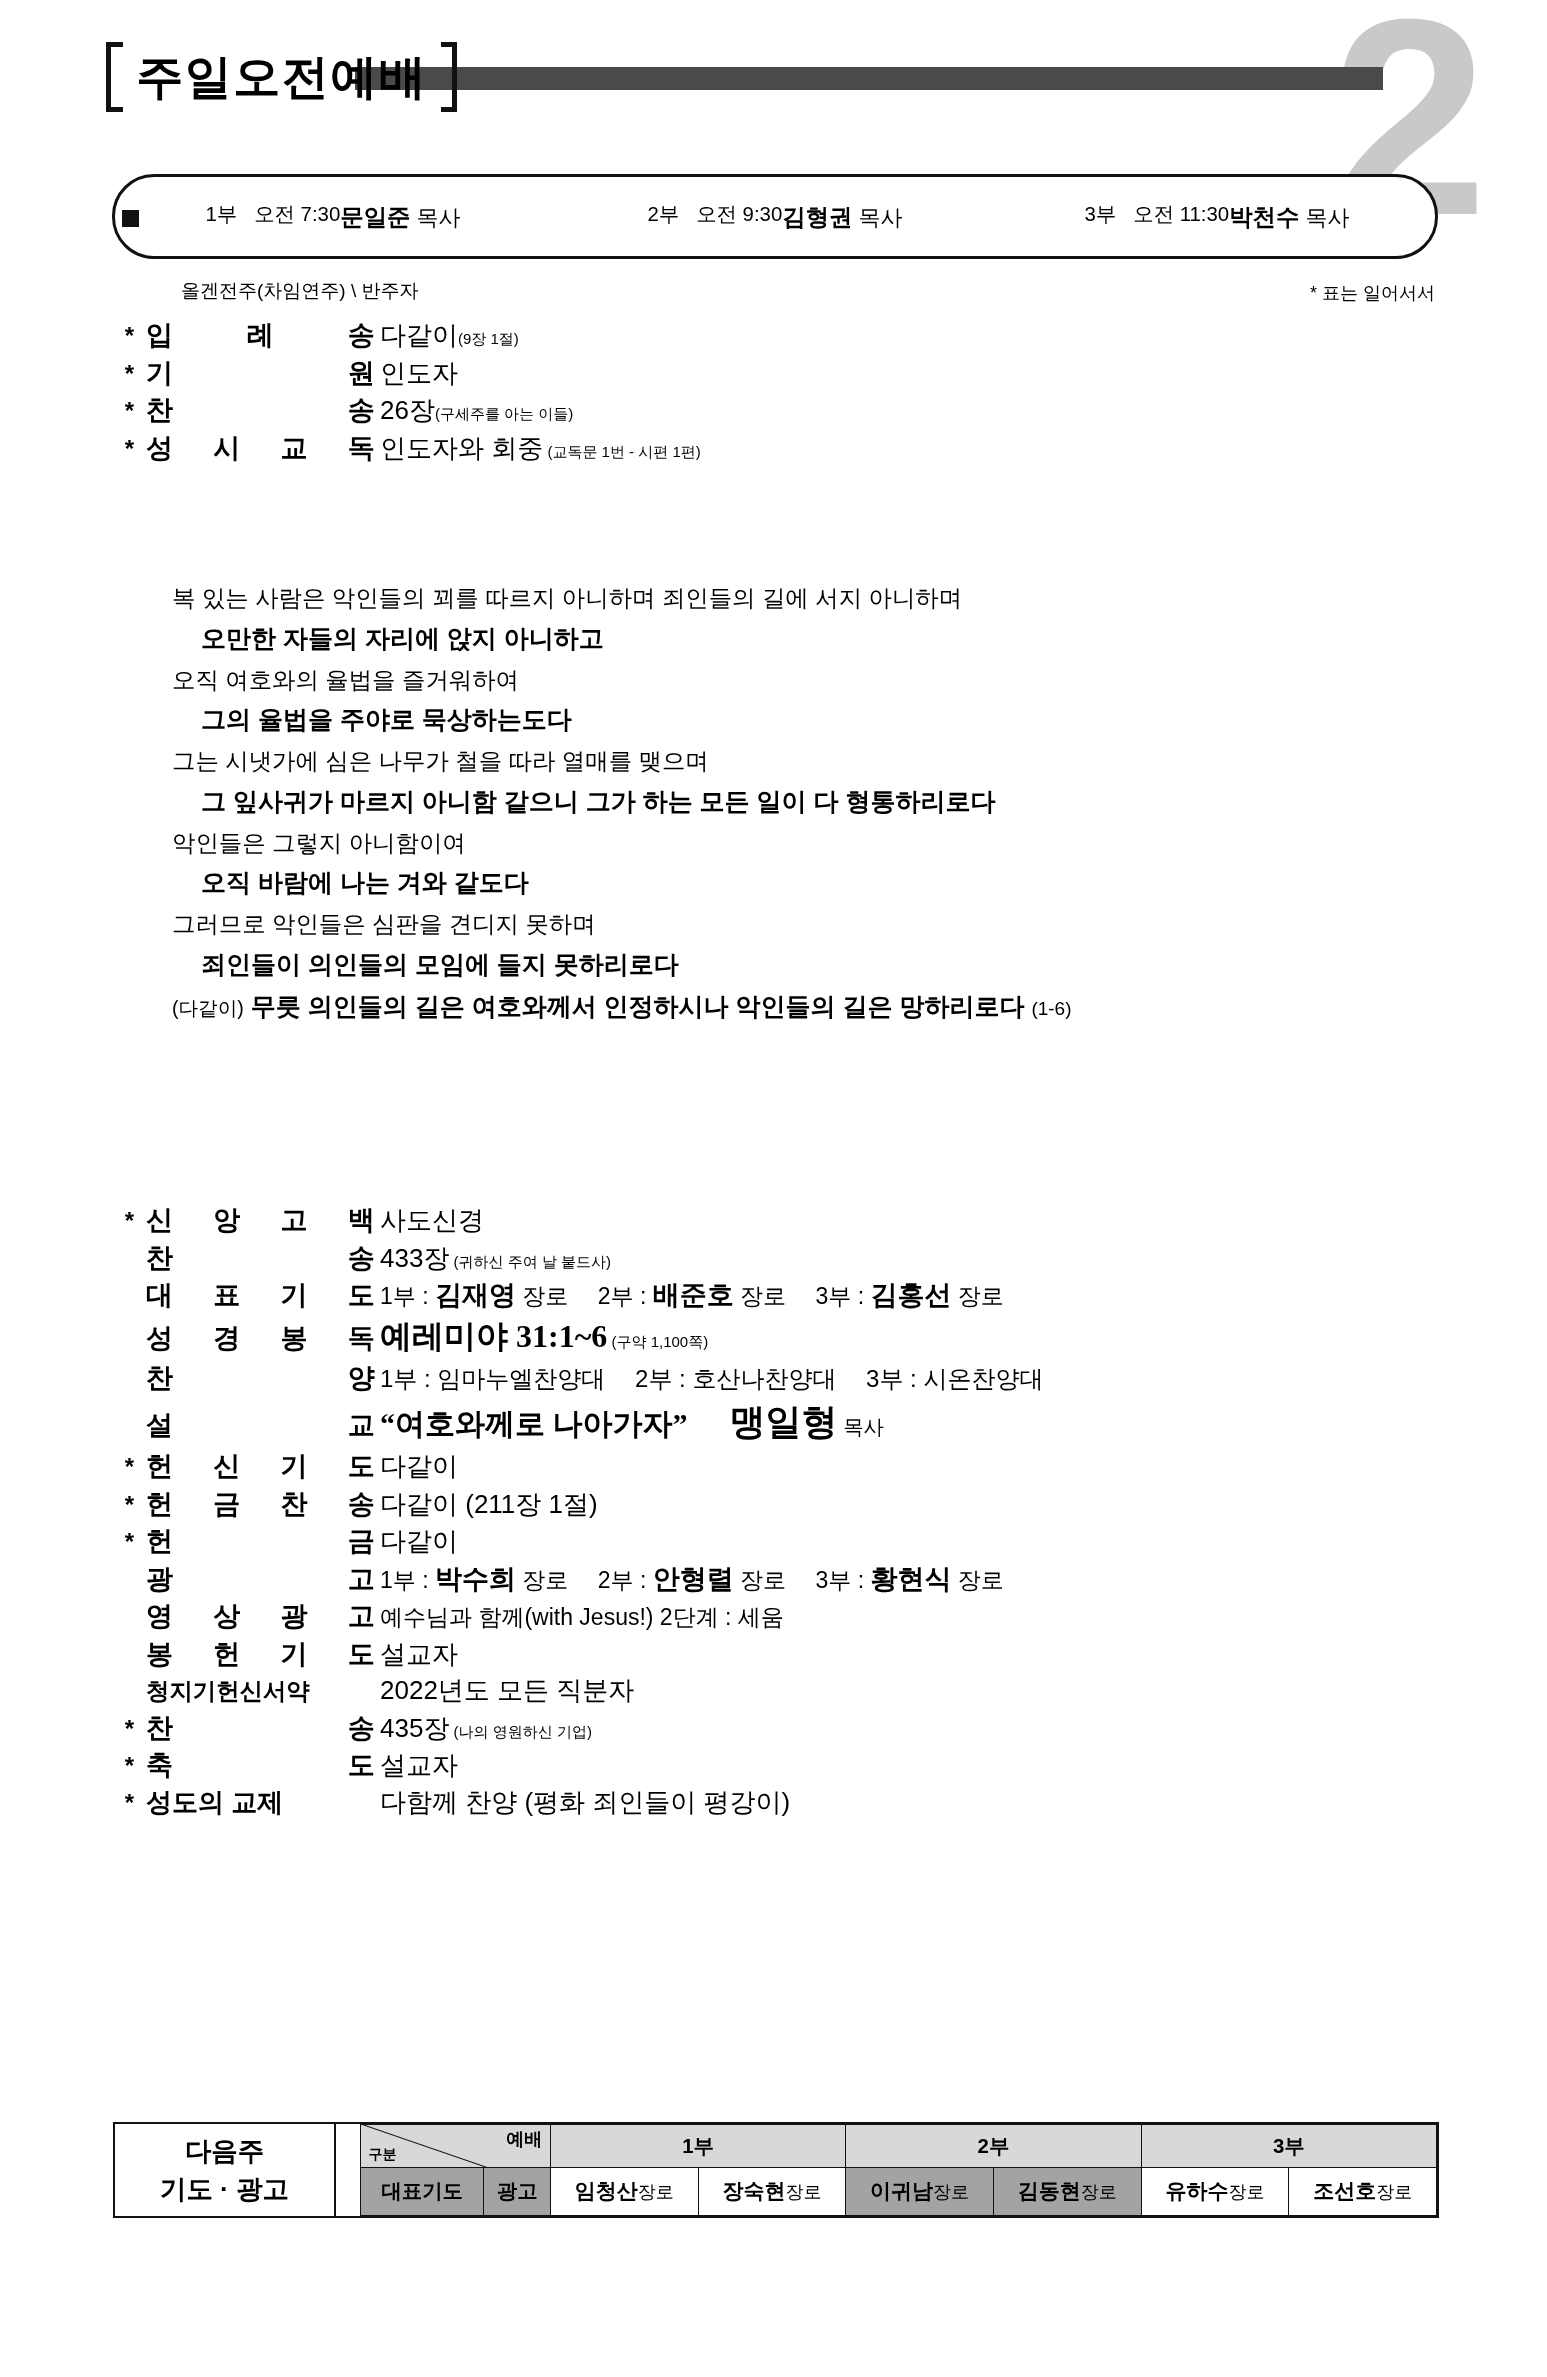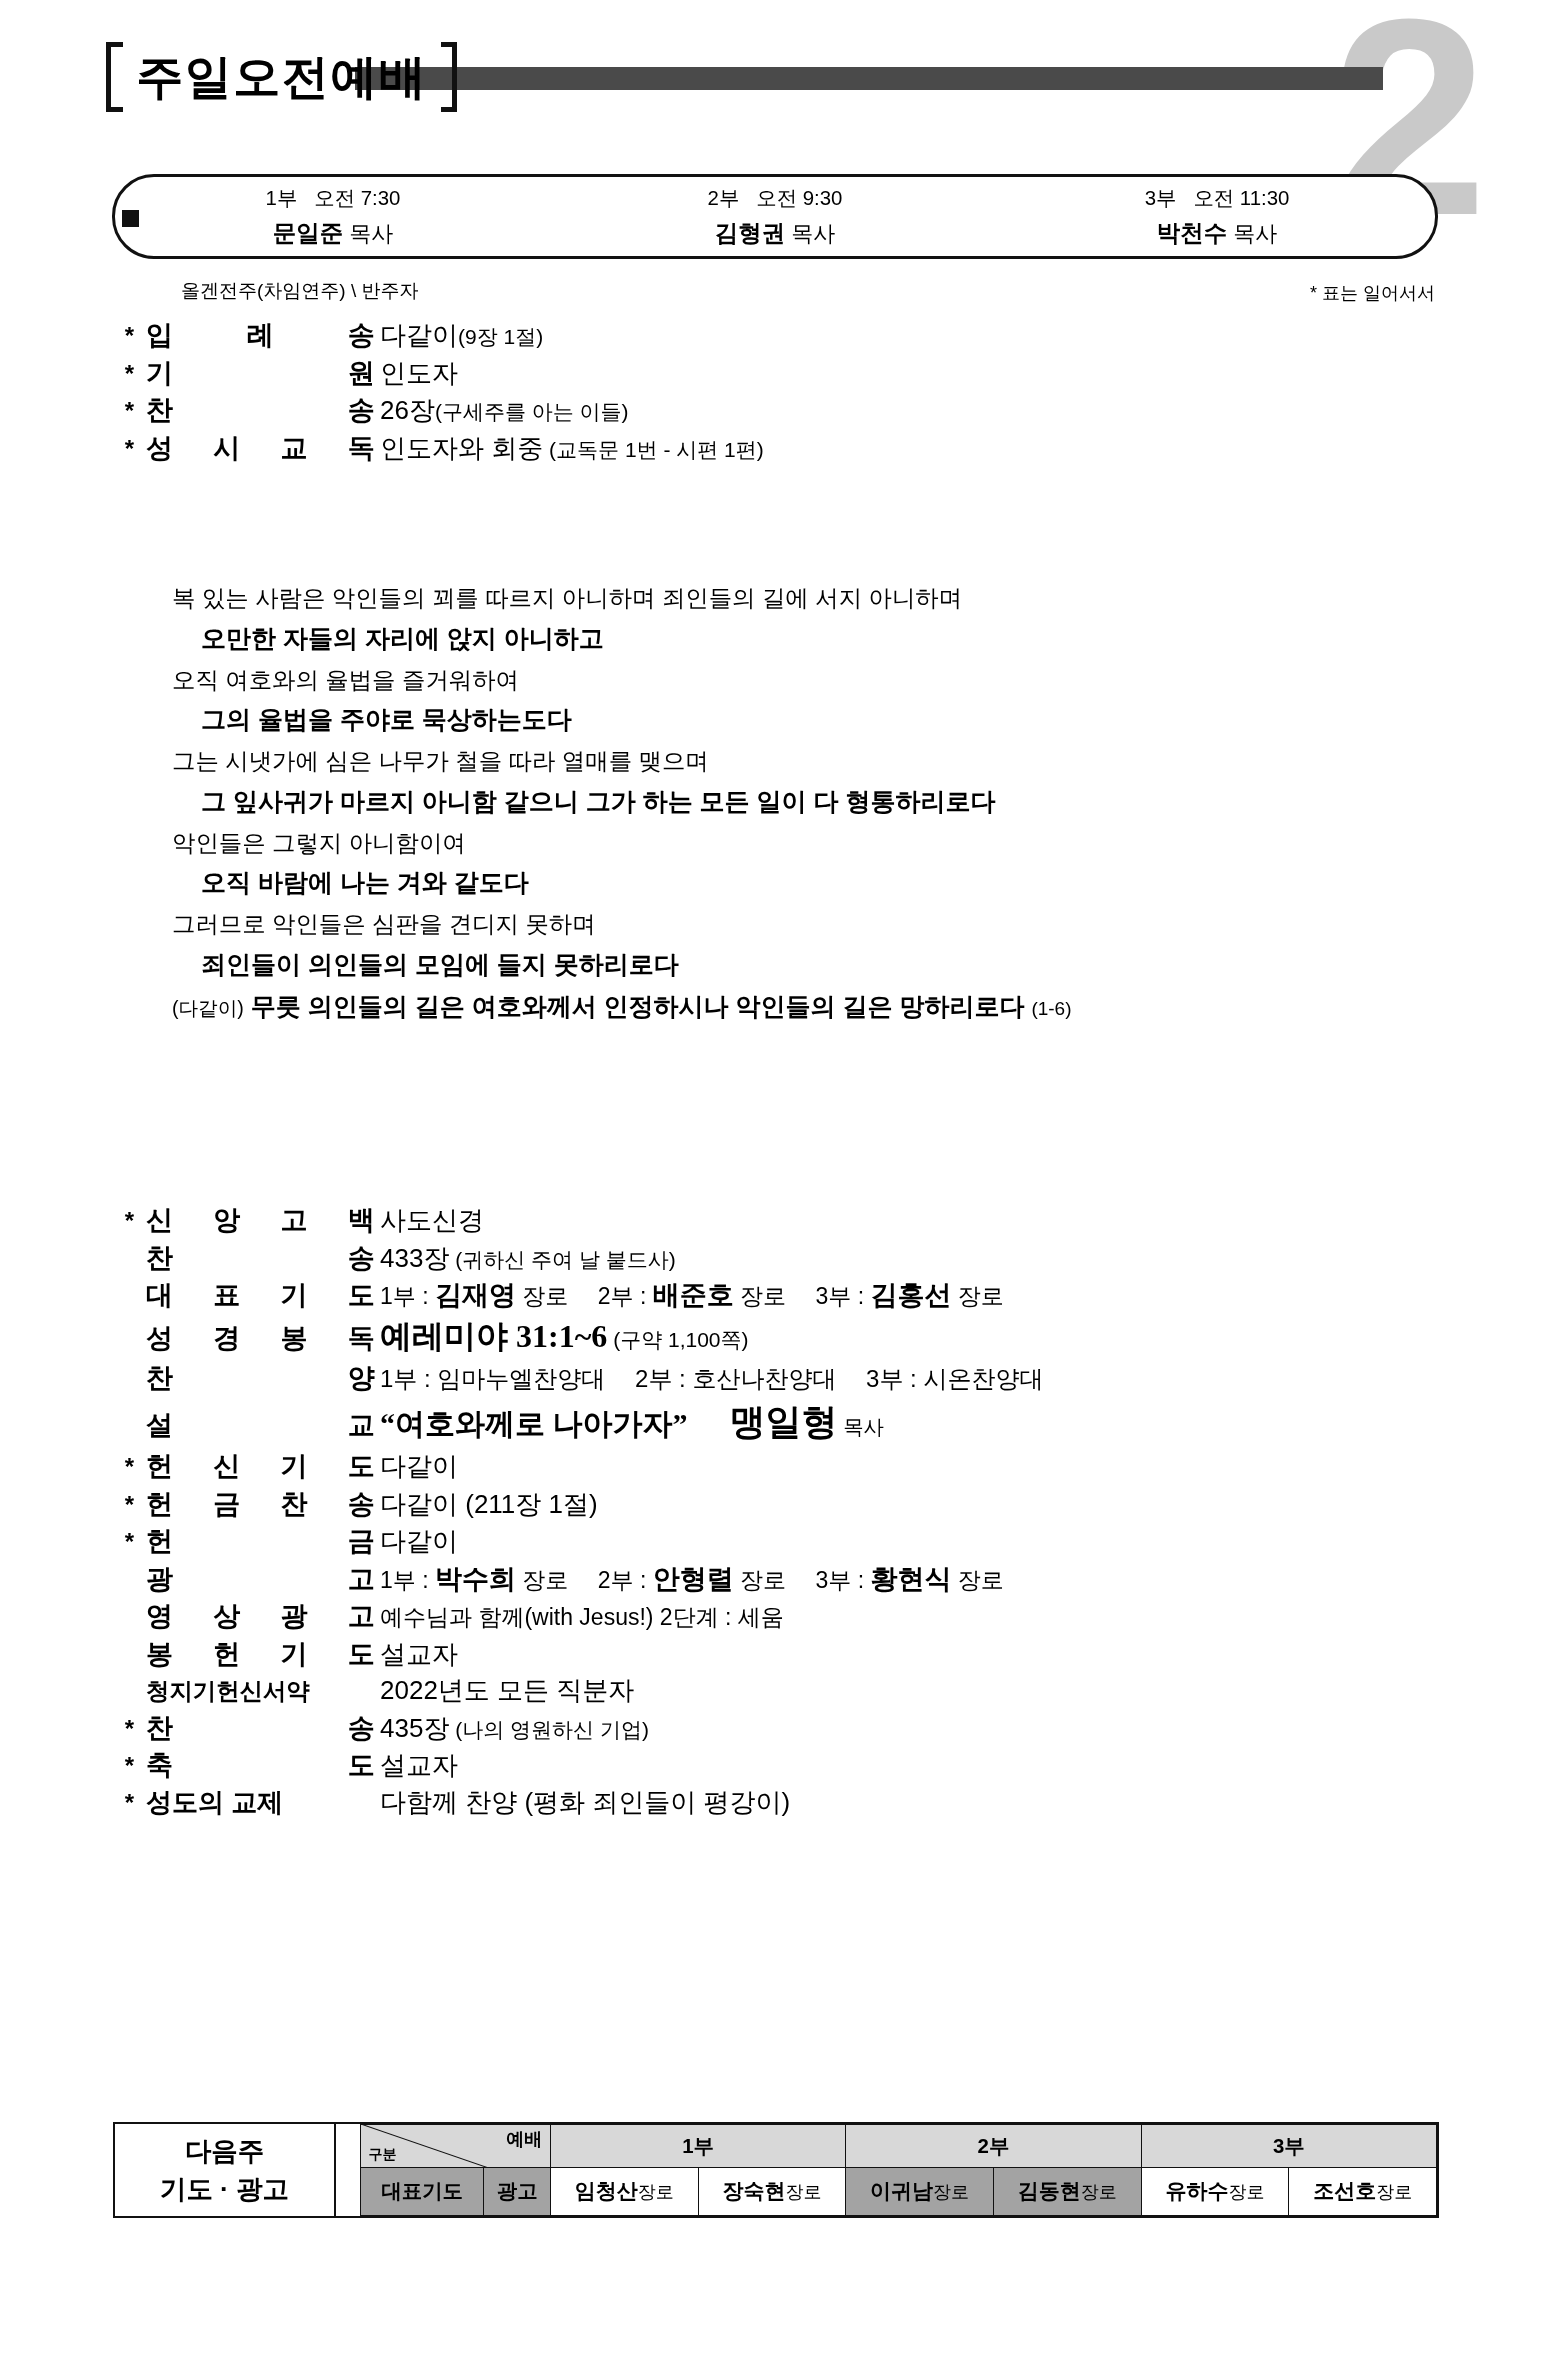--- a/index.html
+++ b/index.html
@@ -106,21 +106,21 @@
     left: 112px;
     top: 174px;
     width: 1326px;
     height: 85px;
     display: flex;
     z-index: 5;
   }
   .time-cell {
     flex: 1;
     display: flex;
-    flex-direction: column;
+    flex-direction: row;
     align-items: center;
     justify-content: center;
   }
   .time-cell .line1 {
     font-size: 20.4px;
     margin-bottom: 4.5px;
   }
   .time-cell .line1 .part {
     font-weight: 400;
   }
@@ -182,21 +182,21 @@
   .ord-label.tight {
     font-size: 23.4px;
     letter-spacing: 0;
     justify-content: flex-start;
   }
   .ord-val {
     flex: 1;
     font-size: 26px;
   }
   .ord-val .sm {
-    font-size: 21px;
+    font-size: 15px;
   }
   .ord-val .big-serif {
     font-size: 32px;
     font-weight: 700;
     font-family: "Liberation Serif", serif;
   }
   .ord-val .sermon {
     font-size: 30px;
     font-weight: 700;
     font-family: "Liberation Serif", serif;

